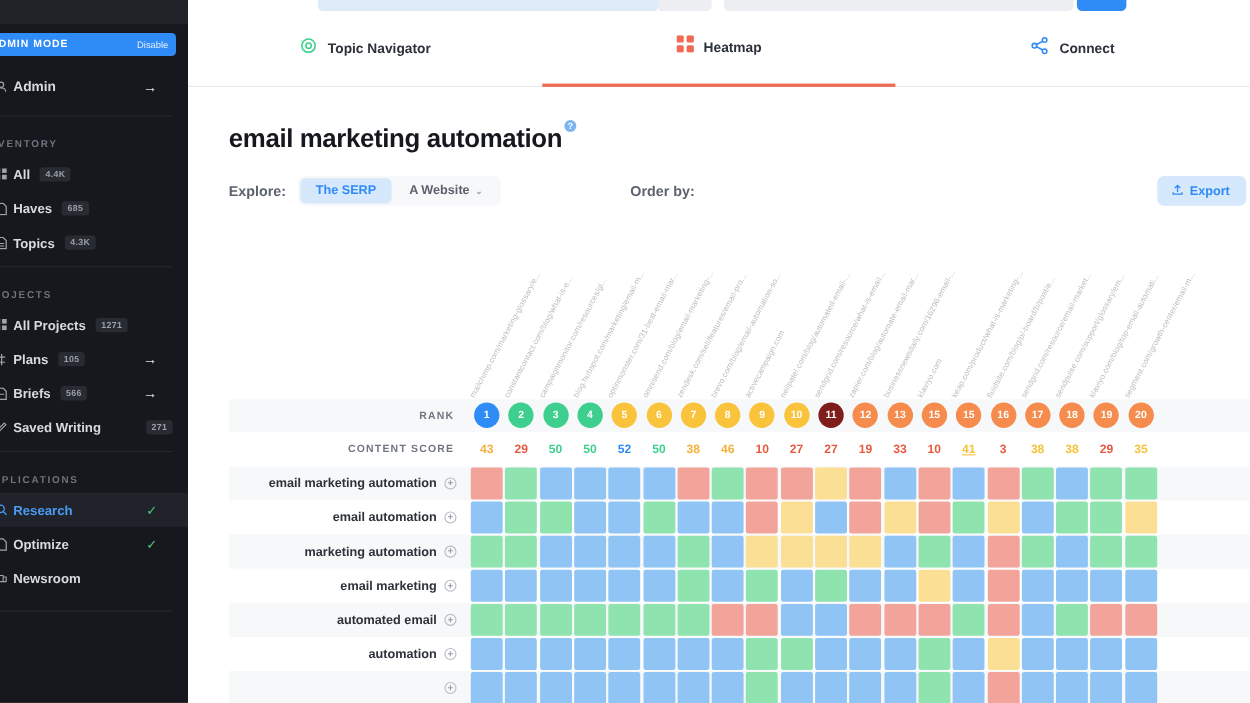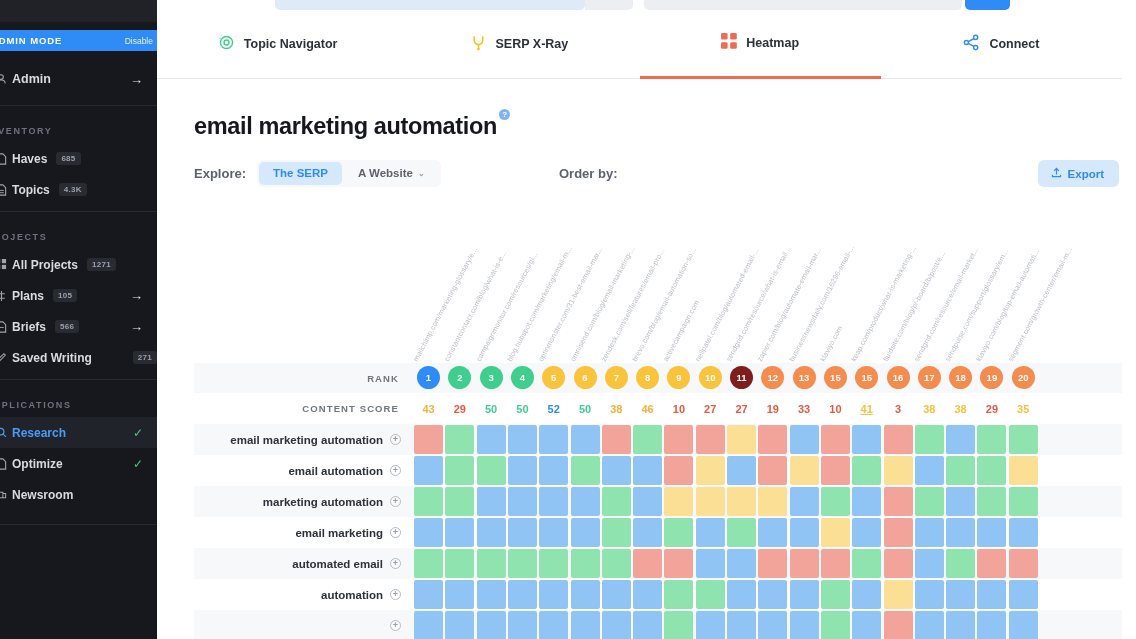--- a/index.html
+++ b/index.html
@@ -66,21 +66,21 @@
   }
   .sb-div { height: 1px; background: #272a31; margin: 6px 14px 6px -2px; }
   .sb-row.active { background: #20232a; }
   .sb-row.active .sb-txt { color: #4a9cf6; }
   .sb-row.active .sb-ico { color: #4a9cf6; opacity: 1; }
   .sb-userrow { height: 40px; }
   .sb-userrow .sb-txt { font-size: 12.5px; }
 
   
   .main {
-    position: absolute; left: 157px; top: 0;
+    position: absolute; left: 171px; top: 0;
     width: 965px; height: 639px;
     background: #fff;
   }
   .topsearch {
     position: relative; height: 10px;
     background: #fff;
   }
   .ts-pill1 {
     position: absolute; left: 118px; top: -14px; width: 310px; height: 24px;
     background: #dfeaf8; border-radius: 5px;
@@ -254,20 +254,32 @@
             <path d="M2.4 14c0-3.1 2.5-4.7 5.6-4.7s5.6 1.6 5.6 4.7" fill="none" stroke="#cfd3da" stroke-width="1.4"></path>
           </svg>
       </span>
       <span class="sb-txt">Admin</span>
       <span class="sb-arrow">→</span>
     </div>
 
     <div class="sb-div"></div>
 
     <div class="sb-section">INVENTORY</div>
+    <div class="sb-row">
+      <span class="sb-ico">
+        <svg width="11" height="11" viewBox="0 0 12 12">
+            <rect x="0" y="0" width="4.6" height="4.6" fill="#cfd3da"></rect>
+            <rect x="6.4" y="0" width="4.6" height="4.6" fill="#cfd3da"></rect>
+            <rect x="0" y="6.4" width="4.6" height="4.6" fill="#cfd3da"></rect>
+            <rect x="6.4" y="6.4" width="4.6" height="4.6" fill="#cfd3da"></rect>
+          </svg>
+      </span>
+      <span class="sb-txt">All</span>
+      <span class="sb-badge">4.4K</span>
+    </div>
     <div class="sb-row">
       <span class="sb-ico">
         <svg width="11" height="12" viewBox="0 0 11 13">
             <path d="M1 1h6l3 3v8H1z" fill="none" stroke="#cfd3da" stroke-width="1.2"></path>
           </svg>
       </span>
       <span class="sb-txt">Haves</span>
       <span class="sb-badge">685</span>
     </div>
     <div class="sb-row">
@@ -376,30 +388,20 @@
       <div class="navtab">
         <span>
           <svg width="17" height="17" viewBox="0 0 18 18">
               <circle cx="9" cy="9" r="6.4" fill="none" stroke="#3ecf8e" stroke-width="1.5"></circle>
               <circle cx="9" cy="9" r="2.6" fill="none" stroke="#3ecf8e" stroke-width="1.5"></circle>
               <circle cx="2.4" cy="4.6" r="1" fill="#a9ead0"></circle>
               <circle cx="3.4" cy="13.6" r="1" fill="#a9ead0"></circle>
             </svg>
         </span>
         <span class="nt-label">Topic Navigator</span>
-      </div>
-      <div class="navtab">
-        <span>
-          <svg width="17" height="17" viewBox="0 0 18 18">
-              <path d="M4.5 2.5v4.2a4.5 4.5 0 009 0V2.5" fill="none" stroke="#f5c518" stroke-width="1.7"></path>
-              <path d="M9 11.2v4.3" stroke="#f5c518" stroke-width="1.7"></path>
-              <circle cx="9" cy="16" r="1.4" fill="#f5c518"></circle>
-            </svg>
-        </span>
-        <span class="nt-label">SERP X-Ray</span>
       </div>
       <div class="navtab selected">
         <span>
           <svg width="16" height="16" viewBox="0 0 16 16">
               <rect x="0" y="0" width="6.6" height="6.6" rx="1.4" fill="#ef6b52"></rect>
               <rect x="9.2" y="0" width="6.6" height="6.6" rx="1.4" fill="#ef6b52"></rect>
               <rect x="0" y="9.2" width="6.6" height="6.6" rx="1.4" fill="#ef6b52"></rect>
               <rect x="9.2" y="9.2" width="6.6" height="6.6" rx="1.4" fill="#ef6b52"></rect>
             </svg>
         </span>

